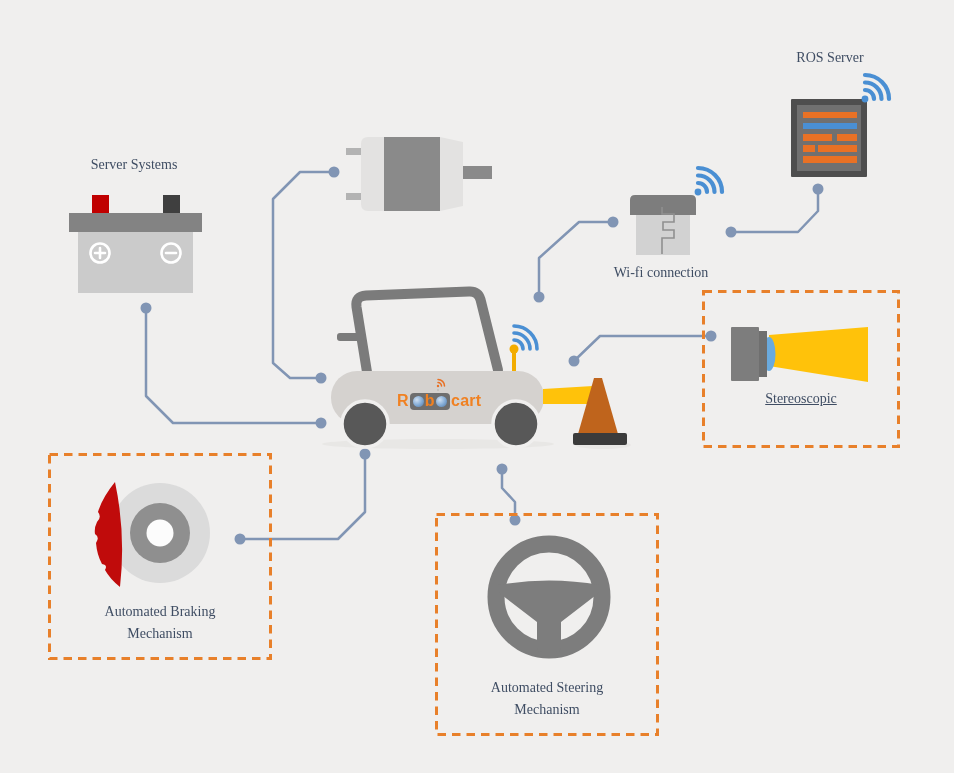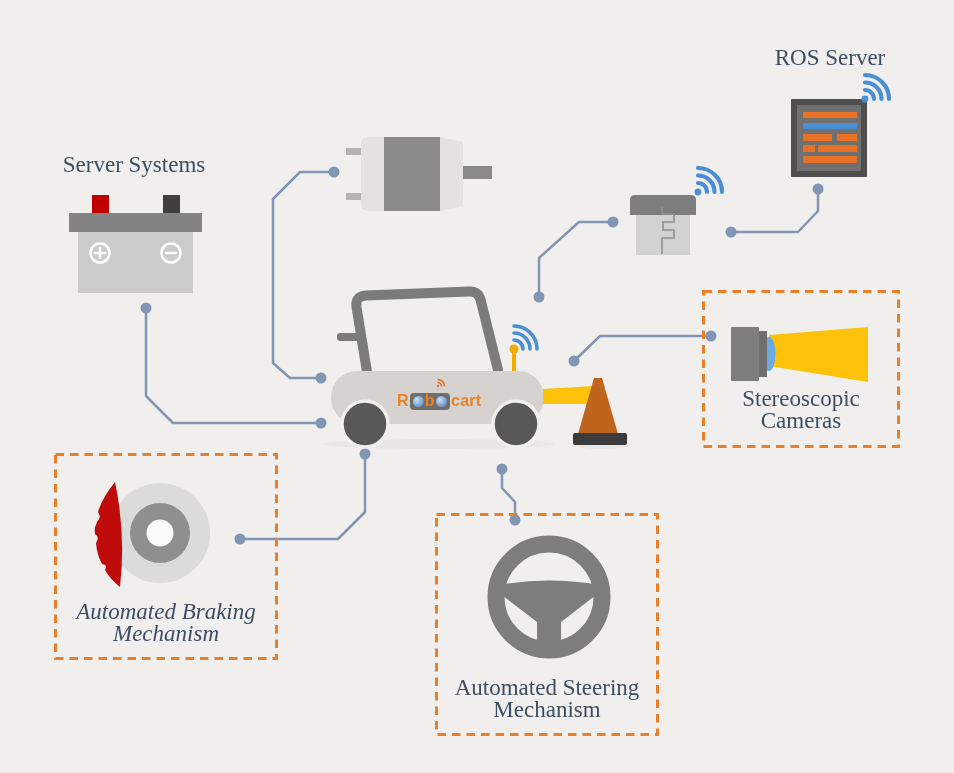--- a/index.html
+++ b/index.html
@@ -4,21 +4,21 @@
 <style>
   :root{
     --bg:#f0efee; --connector:#8195b4; --accent-orange:#e8802a; --label-text:#3f4d63;
     --wifi-blue:#4a8fd3; --logo-orange:#f08122; --brake-red:#c00b0b; --cone-orange:#bf641c;
     --beam-yellow:#ffc20a; --antenna-yellow:#f2ac00; --cart-gray:#d5d2cf; --frame-gray:#7b7b7b;
     --server-orange:#e87125; --battery-red:#c00000;
   }
   html,body{margin:0;padding:0;background:var(--bg);}
   .canvas{position:relative;width:954px;height:773px;background:var(--bg);overflow:hidden;
           font-family:"Liberation Serif",serif;}
-  .label{position:absolute;z-index:3;color:var(--label-text);font-size:23px;line-height:22px;
+  .label{position:absolute;z-index:3;color:var(--label-text);font-size:14px;line-height:22px;
          text-align:center;font-family:"Liberation Serif",serif;}
   .conn{position:absolute;left:0;top:0;z-index:1;pointer-events:none;}
   .conn polyline{fill:none;stroke:var(--connector);stroke-width:2.5;stroke-linejoin:round;}
   .conn circle{fill:var(--connector);}
   .icon{position:absolute;z-index:2;}
   .dashedbox{position:absolute;z-index:2;}
   .dashedbox svg{position:absolute;left:0;top:0;}
   .dashedbox rect{fill:none;stroke:var(--accent-orange);stroke-width:3;stroke-dasharray:8.5 6;}
   .wifi path{fill:none;stroke:var(--wifi-blue);stroke-width:4.2;stroke-linecap:round;}
   .wifi circle{fill:var(--wifi-blue);}
@@ -94,47 +94,47 @@
         <rect x="27" y="46" width="39" height="7"></rect>
       <rect x="12" y="57" width="54" height="7"></rect>
     </g>
     <rect x="12" y="24" width="54" height="6" style="fill:var(--wifi-blue)"></rect>
   </svg>
   <svg class="icon wifi" style="left:860px;top:67px;" width="37" height="37" viewBox="0 0 37 37">
     <circle cx="5" cy="32" r="3.4"></circle>
     <path d="M5,23 A9,9 0 0 1 14,32 M5,15.5 A16.5,16.5 0 0 1 21.5,32 M5,8 A24,24 0 0 1 29,32"></path>
   </svg>
 
+  <div class="label" style="left:561px;top:262px;width:200px;">Wi-fi connection</div>
   <svg class="icon" style="left:630px;top:195px;" width="66" height="62">
     <rect x="6" y="20" width="54" height="40" fill="#d2d2d2"></rect>
     <path d="M5,0 H61 Q66,0 66,5 V20 H0 V5 Q0,0 5,0 Z" fill="#7d7d7d"></path>
     <path d="M32,12 V19 H44 V27 H33 V35 H44 V43 H32 V59" fill="none" stroke="#909090" stroke-width="1.6"></path>
   </svg>
   <svg class="icon wifi" style="left:693px;top:160px;" width="37" height="37" viewBox="0 0 37 37">
     <circle cx="5" cy="32" r="3.4"></circle>
     <path d="M5,23 A9,9 0 0 1 14,32 M5,15.5 A16.5,16.5 0 0 1 21.5,32 M5,8 A24,24 0 0 1 29,32"></path>
   </svg>
 
   <div class="dashedbox" style="left:702px;top:290px;width:198px;height:158px;">
     <svg width="198" height="158">
         <rect x="1.5" y="1.5" width="195" height="155"></rect>
       </svg>
-    <div class="label" style="left:0;top:98px;width:198px;">
+    <div class="label" style="left:0;top:98px;width:198px;text-decoration:underline;">
       <div>Stereoscopic</div>
-      <div>Cameras</div>
     </div>
   </div>
   <svg class="icon" style="left:731px;top:325px;" width="137" height="58">
     <polygon points="38,10 137,2 137,57 38,41" style="fill:var(--beam-yellow)"></polygon>
     <ellipse cx="38" cy="29" rx="6.5" ry="17" fill="#6aaade"></ellipse>
     <rect x="28" y="6" width="8" height="46" fill="#6f6f6f"></rect>
     <rect x="0" y="2" width="28" height="54" rx="1" fill="#7d7d7d"></rect>
   </svg>
 
-  <div class="dashedbox" style="left:54px;top:453px;width:224px;height:207px;font-style:italic;">
+  <div class="dashedbox" style="left:48px;top:453px;width:224px;height:207px;">
     <svg width="224" height="207">
         <rect x="1.5" y="1.5" width="221" height="204"></rect>
       </svg>
     <div class="label" style="left:0;top:148px;width:224px;">
       <div>Automated Braking</div>
       <div>Mechanism</div>
     </div>
   </div>
   <svg class="icon" style="left:88px;top:470px;" width="145" height="128">
     <circle cx="72" cy="63" r="50" fill="#dbdbdb"></circle>

